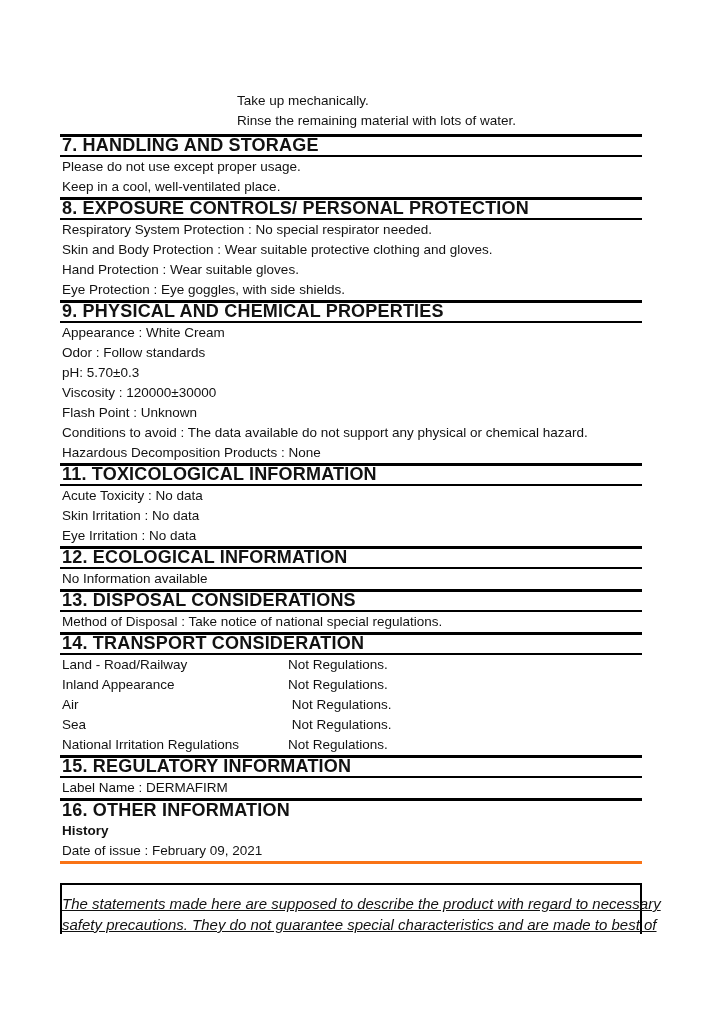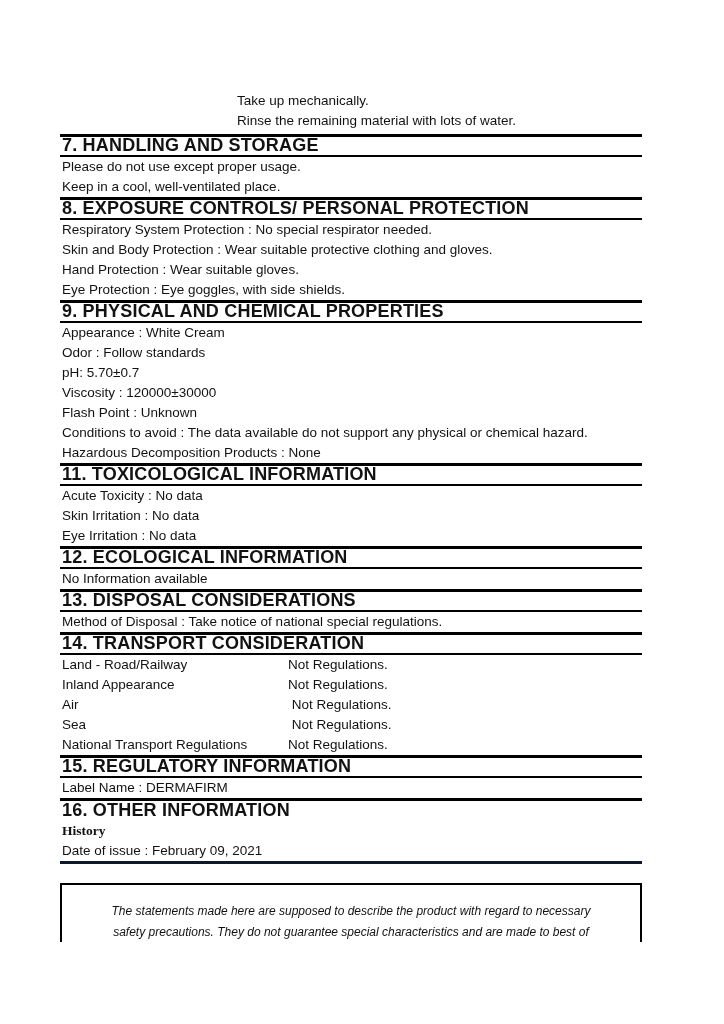--- a/index.html
+++ b/index.html
@@ -39,32 +39,33 @@
   .sec-title.no-rule {
     border-bottom: none;
     height: 20px; line-height: 19px;
   }
   .body-line {
     height: 20px; line-height: 20px;
     font-size: 13.5px;
     padding-left: 2px;
     white-space: nowrap;
   }
-  .bold { font-weight: bold; font-family: Liberation Serif, serif; }
+  .bold { font-weight: bold; }
   .t-label { display: inline-block; width: 226px; }
-  section.last { border-bottom: 3px solid #0f172a; }
+  section.last { border-bottom: 3px solid #f97316; }
   .disclaimer-box {
     margin-top: 19px;
     border: 2px solid #000;
     border-bottom: none;
-    padding-top: 16px;
+    padding-top: 8px;
     height: 41px;
     font-style: italic;
-    font-size: 12px;
+    font-size: 15px;
     text-align: center;
+    text-decoration: underline;
   }
   .disc-line { height: 21px; line-height: 21px; white-space: nowrap; }
 </style>
 </head>
 <body>
 
 <div class="content">
 
   <div class="intro">
     <div class="intro-line">Take up mechanically.</div>
@@ -82,21 +83,21 @@
     <div class="body-line">Respiratory System Protection : No special respirator needed.</div>
     <div class="body-line">Skin and Body Protection : Wear suitable protective clothing and gloves.</div>
     <div class="body-line">Hand Protection : Wear suitable gloves.</div>
     <div class="body-line">Eye Protection : Eye goggles, with side shields.</div>
   </section>
 
   <section>
     <h2 class="sec-title">9. PHYSICAL AND CHEMICAL PROPERTIES</h2>
     <div class="body-line">Appearance : White Cream</div>
     <div class="body-line">Odor : Follow standards</div>
-    <div class="body-line">pH: 5.70±0.7</div>
+    <div class="body-line">pH: 5.70±0.3</div>
     <div class="body-line">Viscosity : 120000±30000</div>
     <div class="body-line">Flash Point : Unknown</div>
   </section>
 
   <section>
     <div class="body-line">Conditions to avoid : The data available do not support any physical or chemical hazard.</div>
     <div class="body-line">Hazardous Decomposition Products : None</div>
   </section>
 
   <section>
@@ -124,21 +125,21 @@
     <div class="body-line">
       <span class="t-label">Inland Appearance</span><span>Not Regulations.</span>
     </div>
     <div class="body-line">
       <span class="t-label">Air</span><span> Not Regulations.</span>
     </div>
     <div class="body-line">
       <span class="t-label">Sea</span><span> Not Regulations.</span>
     </div>
     <div class="body-line">
-      <span class="t-label">National Transport Regulations</span><span>Not Regulations.</span>
+      <span class="t-label">National Irritation Regulations</span><span>Not Regulations.</span>
     </div>
   </section>
 
   <section>
     <h2 class="sec-title">15. REGULATORY INFORMATION</h2>
     <div class="body-line">Label Name : DERMAFIRM</div>
   </section>
 
   <section class="last">
     <h2 class="sec-title no-rule">16. OTHER INFORMATION</h2>

